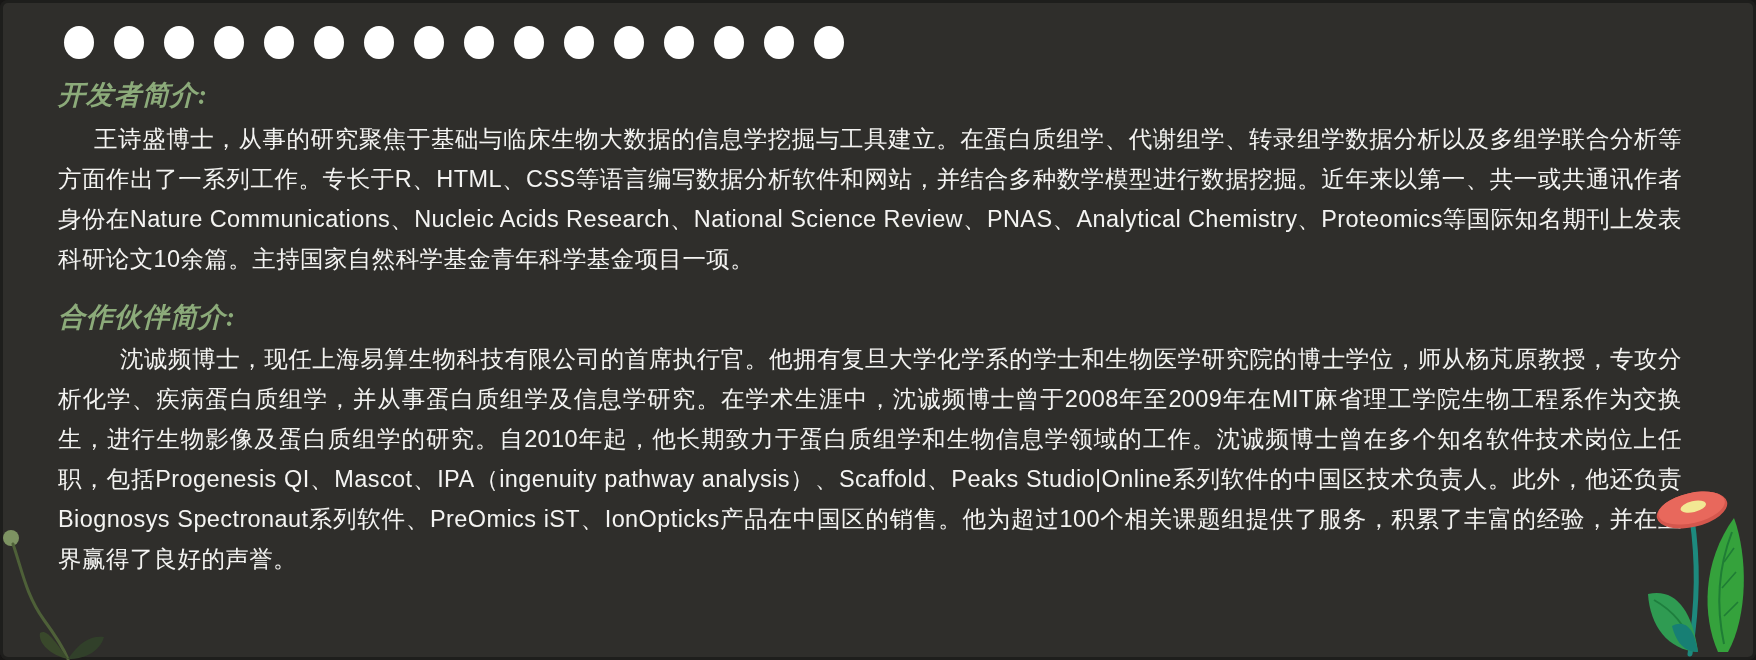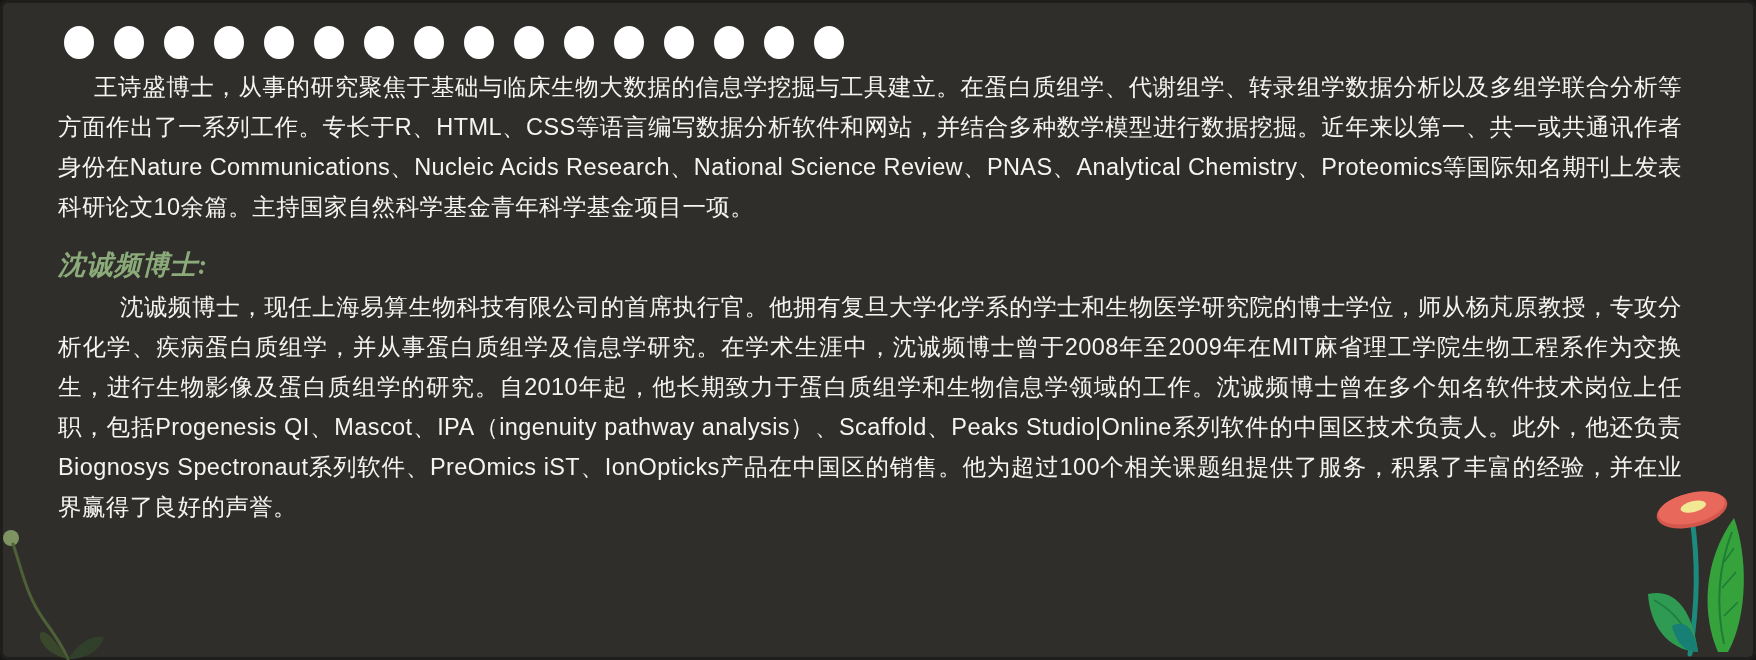--- a/index.html
+++ b/index.html
@@ -81,25 +81,26 @@
         <span class="dot"></span>
         <span class="dot"></span>
         <span class="dot"></span>
         <span class="dot"></span>
         <span class="dot"></span>
         <span class="dot"></span>
         <span class="dot"></span>
       </div>
 
     <section>
+      <h2 class="heading">开发者简介:</h2>
       <p class="body-text indent-1">王诗盛博士，从事的研究聚焦于基础与临床生物大数据的信息学挖掘与工具建立。在蛋白质组学、代谢组学、转录组学数据分析以及多组学联合分析等方面作出了一系列工作。专长于R、HTML、CSS等语言编写数据分析软件和网站，并结合多种数学模型进行数据挖掘。近年来以第一、共一或共通讯作者身份在Nature Communications、Nucleic Acids Research、National Science Review、PNAS、Analytical Chemistry、Proteomics等国际知名期刊上发表科研论文10余篇。主持国家自然科学基金青年科学基金项目一项。</p>
     </section>
 
     <section>
-      <h2 class="heading heading-2">沈诚频博士:</h2>
+      <h2 class="heading heading-2">合作伙伴简介:</h2>
       <p class="body-text indent-2">沈诚频博士，现任上海易算生物科技有限公司的首席执行官。他拥有复旦大学化学系的学士和生物医学研究院的博士学位，师从杨芃原教授，专攻分析化学、疾病蛋白质组学，并从事蛋白质组学及信息学研究。在学术生涯中，沈诚频博士曾于2008年至2009年在MIT麻省理工学院生物工程系作为交换生，进行生物影像及蛋白质组学的研究。自2010年起，他长期致力于蛋白质组学和生物信息学领域的工作。沈诚频博士曾在多个知名软件技术岗位上任职，包括Progenesis QI、Mascot、IPA（ingenuity pathway analysis）、Scaffold、Peaks Studio|Online系列软件的中国区技术负责人。此外，他还负责Biognosys Spectronaut系列软件、PreOmics iST、IonOpticks产品在中国区的销售。他为超过100个相关课题组提供了服务，积累了丰富的经验，并在业界赢得了良好的声誉。</p>
     </section>
 
   </div>
 
   <svg class="vine" viewBox="0 0 130 135">
     <circle cx="11" cy="13" r="8" fill="#7d9362"></circle>
     <path d="M13,19 C22,45 26,70 44,95 C55,110 62,120 68,134" fill="none" stroke="#4e6038" stroke-width="3" stroke-linecap="round"></path>
     <path d="M68,134 C52,112 46,104 40,108 C38,118 50,130 68,134 Z" fill="#39482b"></path>
     <path d="M68,134 C80,116 92,110 104,112 C100,126 86,134 68,134 Z" fill="#31402a"></path>

